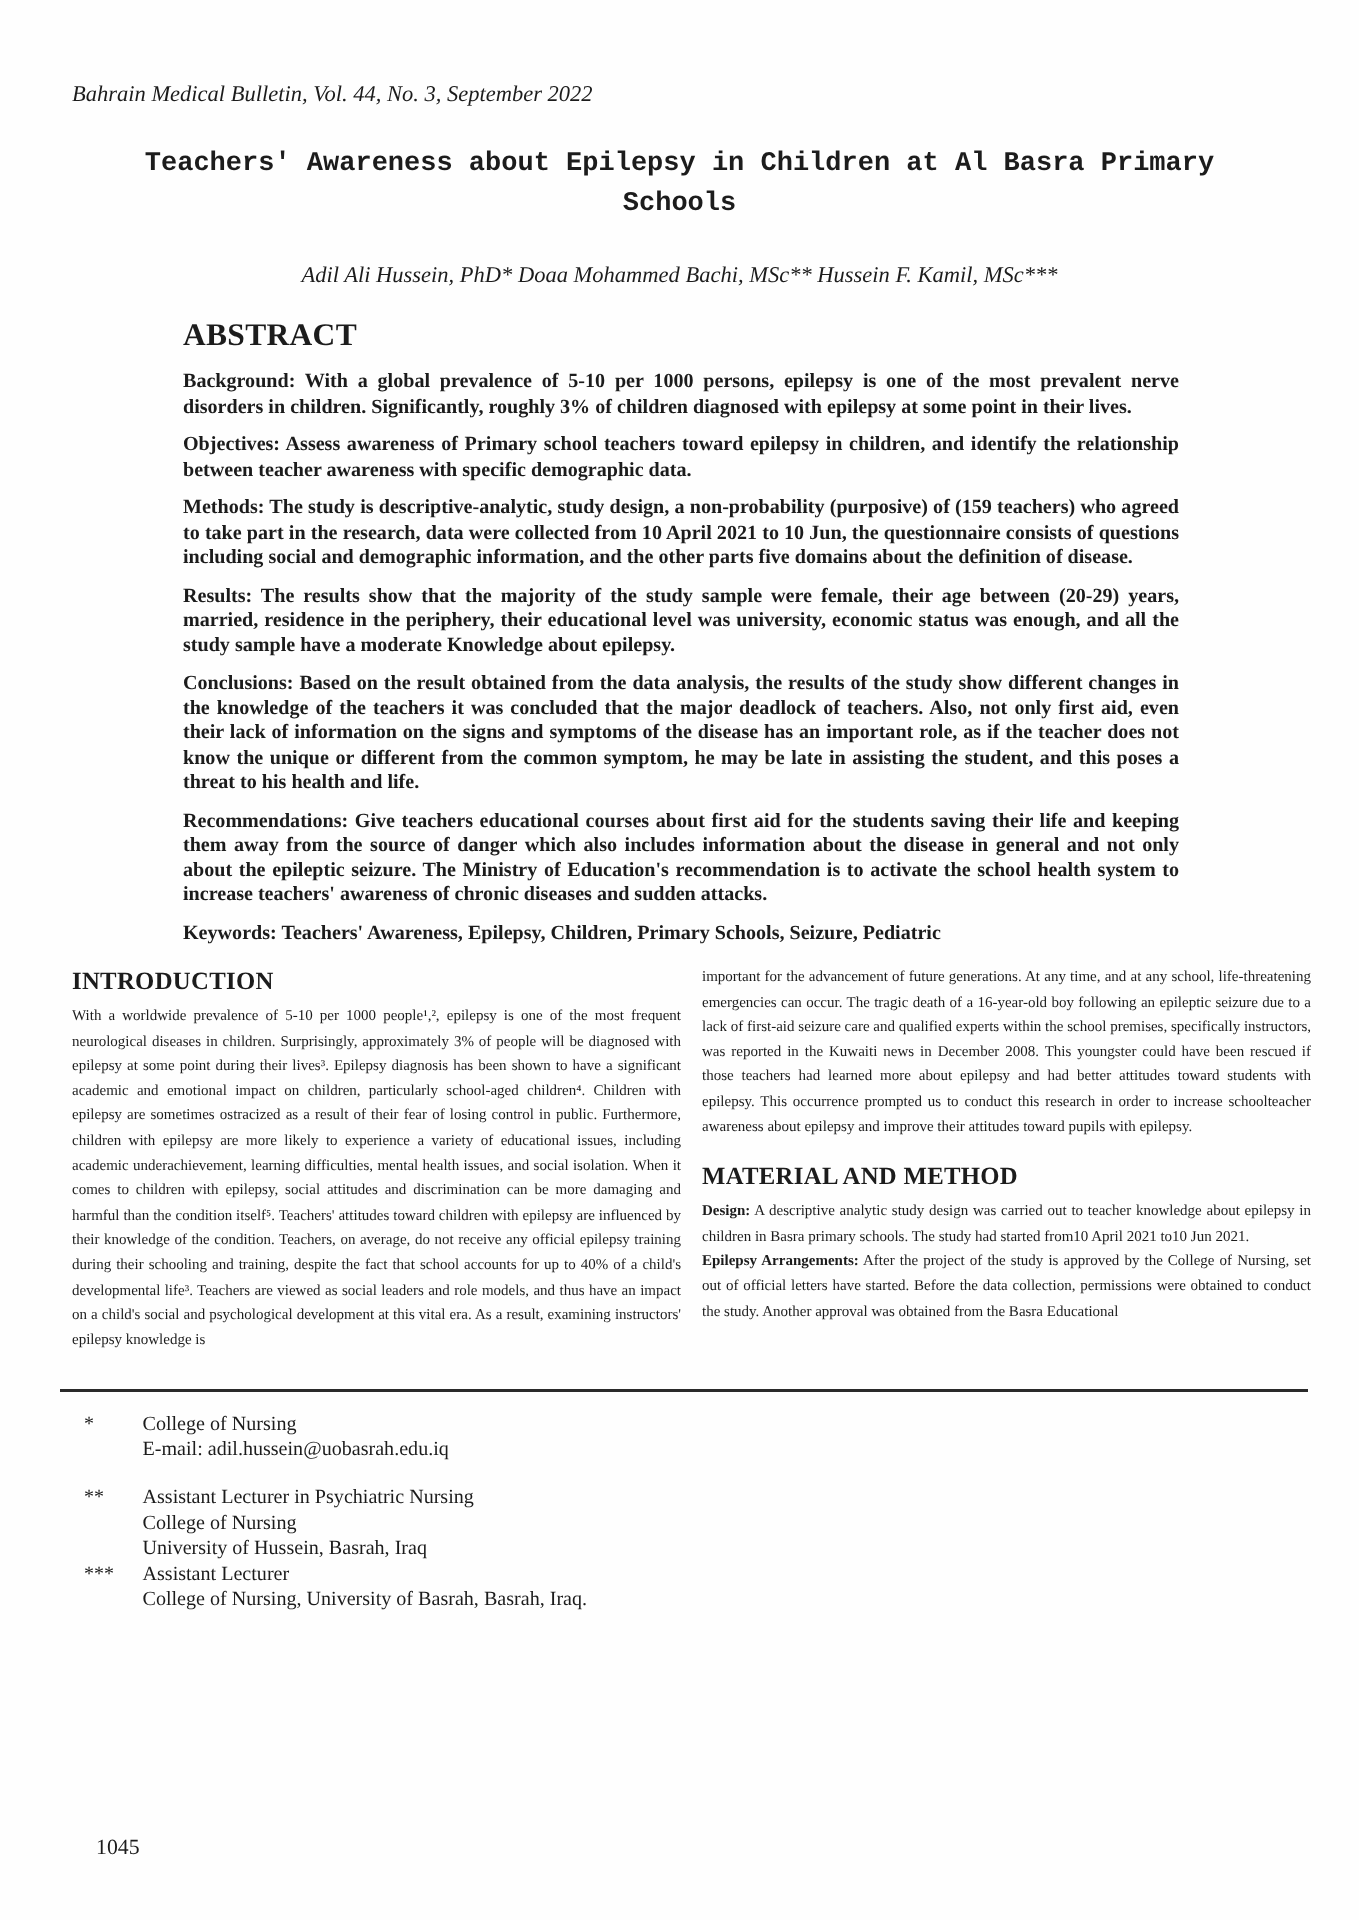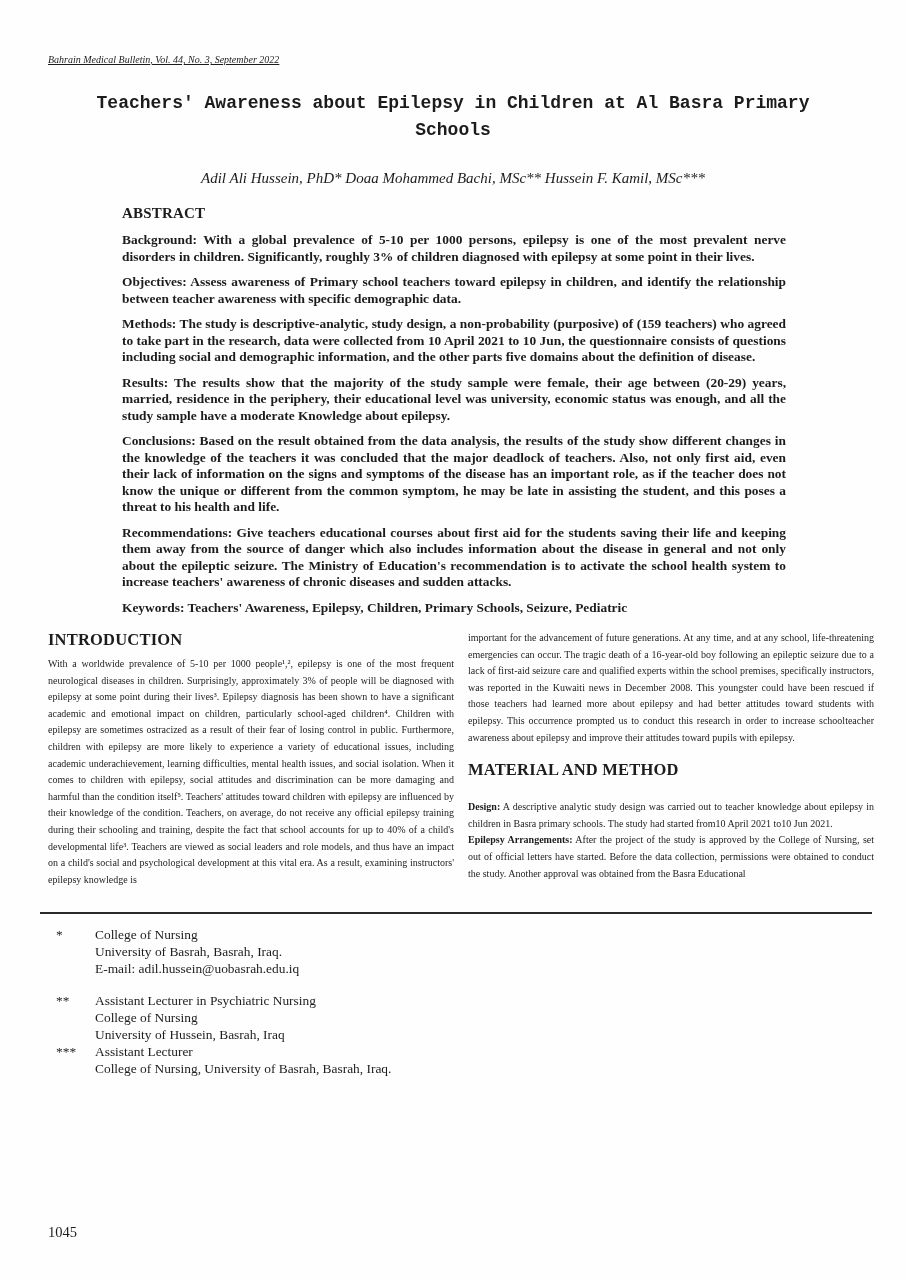--- a/index.html
+++ b/index.html
@@ -14,23 +14,22 @@
     margin: 0 auto;
     background: #fefefe;
     color: #1c1c1c;
     font-family: "Liberation Serif", "DejaVu Serif", serif;
     overflow: hidden;
     box-sizing: border-box;
   }
   .journal-header {
     margin: 54px 40px 0 48px;
     font-style: italic;
-    font-size: 10px;
+    font-size: 15px;
     line-height: 1.2;
-    text-decoration: underline;
   }
   .paper-title {
     margin: 24px auto 0 auto;
     max-width: 770px;
     text-align: center;
     font-size: 18px;
     font-weight: bold;
     line-height: 1.5;
     font-family: Liberation Mono, monospace;
   }
@@ -38,21 +37,21 @@
     margin: 26px auto 0 auto;
     text-align: center;
     font-size: 15px;
     font-style: italic;
   }
   .abstract {
     margin: 18px 120px 0 122px;
   }
   .abstract-heading {
     margin: 0 0 10px 0;
-    font-size: 15px;
+    font-size: 21px;
     font-weight: bold;
     letter-spacing: 0.2px;
   }
   .abstract p {
     margin: 0 0 9px 0;
     font-size: 13.4px;
     font-weight: bold;
     line-height: 16.5px;
     text-align: justify;
   }
@@ -71,21 +70,21 @@
     font-weight: bold;
     letter-spacing: 0.2px;
   }
   .col p {
     margin: 0;
     font-size: 10px;
     line-height: 16.6px;
     text-align: justify;
   }
   .col .spacer-heading {
-    margin: 14px 0 19px 0;
+    margin: 14px 0 6px 0;
   }
   .footnote-divider {
     margin: 24px 34px 0 40px;
     border: none;
     border-top: 2.5px solid #2a2a2a;
     height: 0;
   }
   .footnotes {
     margin: 12px 40px 0 56px;
     font-size: 13.4px;
@@ -102,21 +101,21 @@
     flex: 0 0 39px;
   }
   .fn-lines {
     flex: 1 1 auto;
   }
   .fn-line {
     white-space: pre-wrap;
   }
   .page-number {
     position: absolute;
-    left: 48px;
+    left: 64px;
     top: 1224px;
     font-size: 14.5px;
   }
 </style>
 </head>
 <body>
 
 <div class="page">
 
   <div class="journal-header">Bahrain Medical Bulletin, Vol. 44, No. 3, September 2022</div>
@@ -153,21 +152,20 @@
   </div>
 
   <hr class="footnote-divider">
 
   <div class="footnotes">
 
     <div class="fn-group">
       <div class="fn-marker">*</div>
       <div class="fn-lines">
         <div class="fn-line">College of Nursing</div>
-        <div class="fn-line">University of Basrah, Basrah, Iraq.</div>
         <div class="fn-line">E-mail: adil.hussein@uobasrah.edu.iq</div>
       </div>
     </div>
 
     <div class="fn-group gap-before">
       <div class="fn-marker">**</div>
       <div class="fn-lines">
         <div class="fn-line">Assistant Lecturer in Psychiatric Nursing</div>
         <div class="fn-line">College of Nursing</div>
         <div class="fn-line">University of Hussein, Basrah, Iraq</div>

